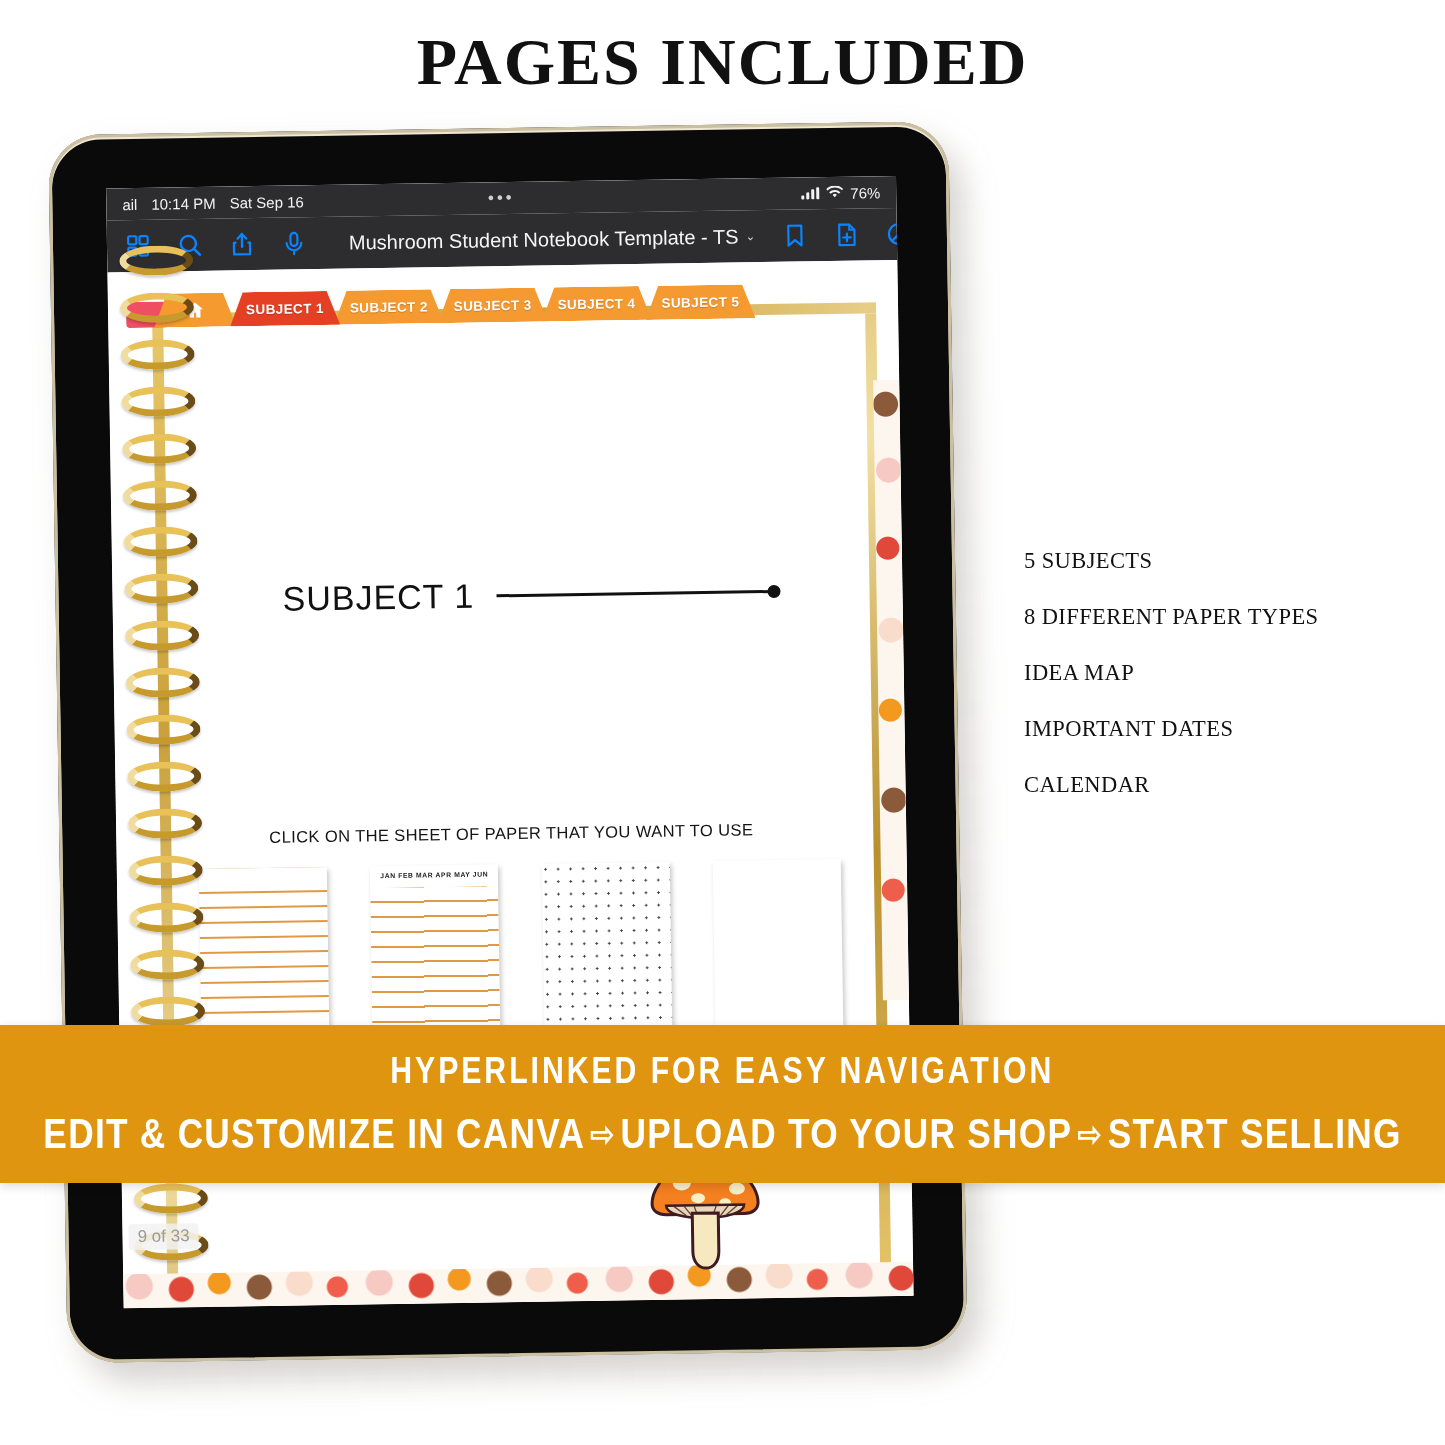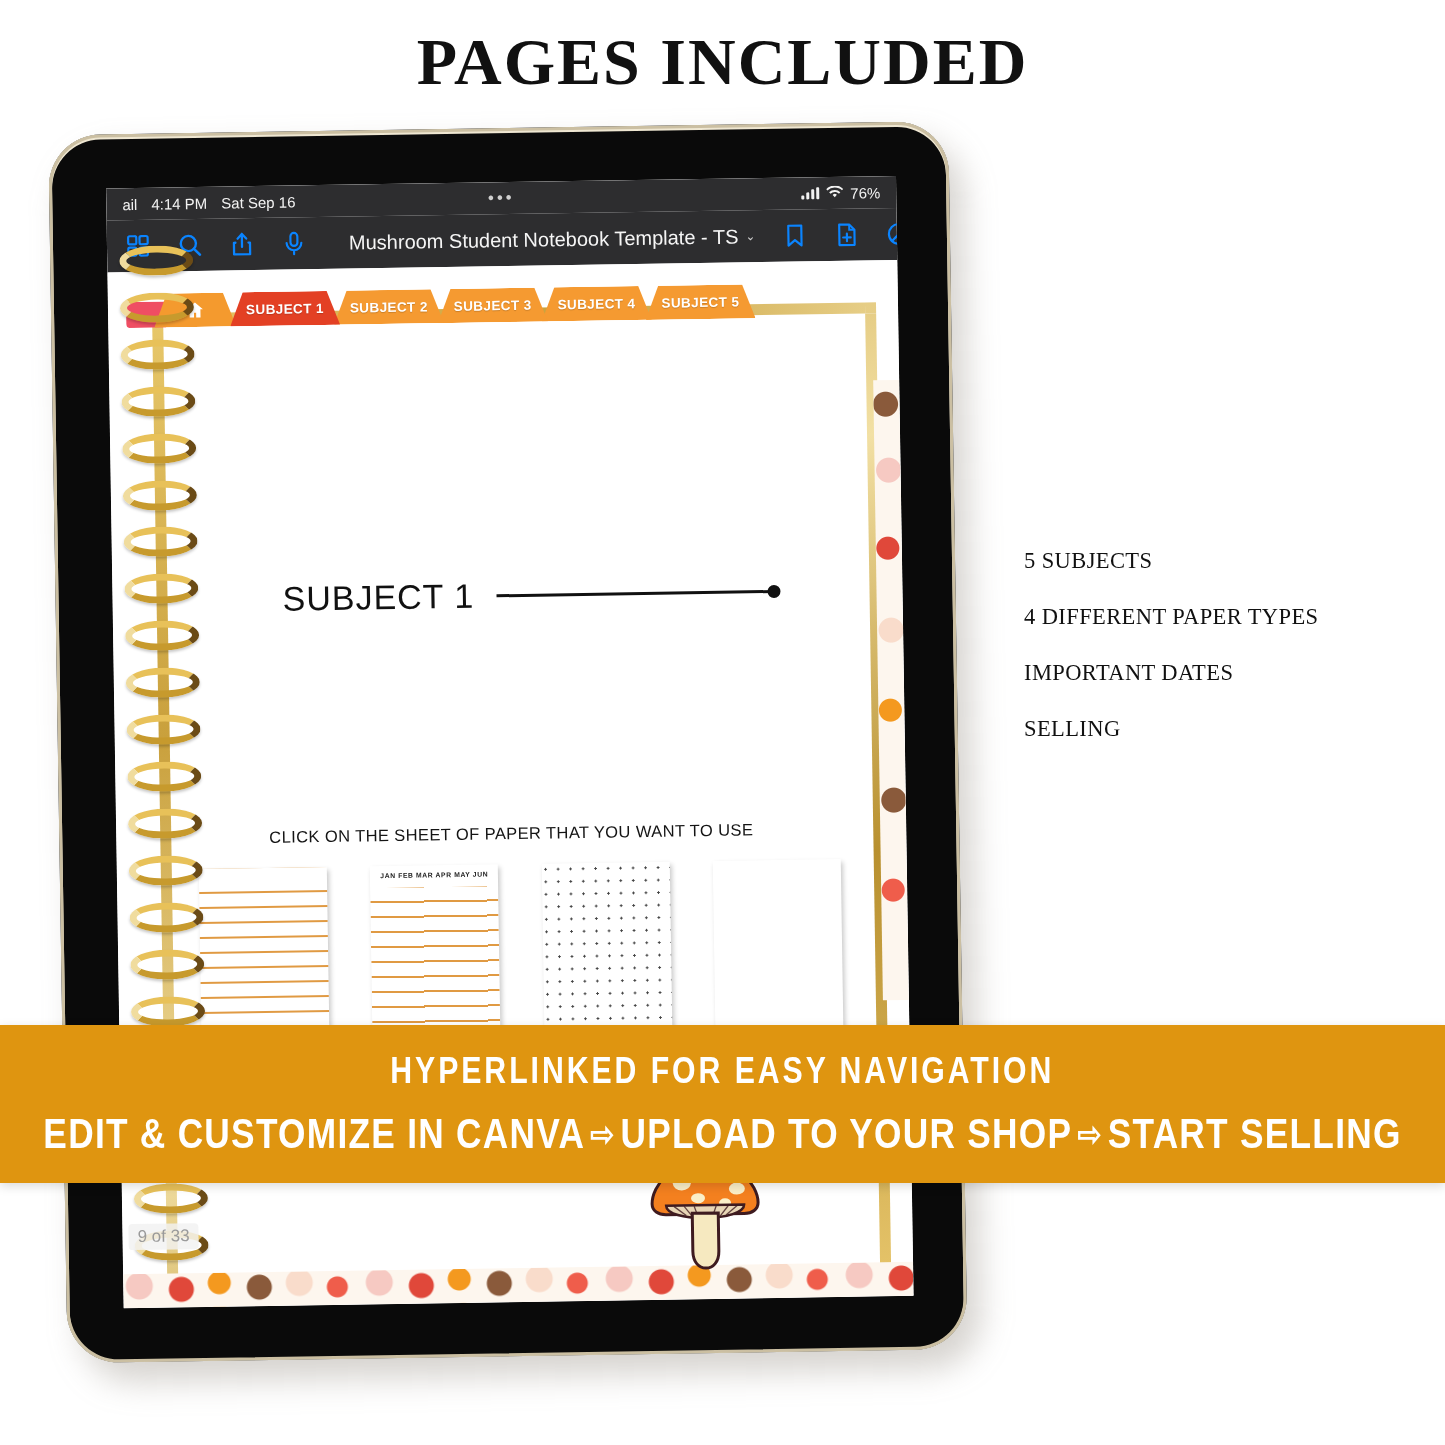--- a/index.html
+++ b/index.html
@@ -230,21 +230,21 @@
 <div id="page-title">PAGES INCLUDED</div>
 
 <div id="ipad-wrap">
   <div id="ipad-shadow"></div>
   <div id="ipad-body">
     <div id="ipad-screen">
 
       <div class="status-bar">
         <div class="status-left">
           <span>ail</span>
-          <span>4:14 PM</span>
+          <span>10:14 PM</span>
           <span>Sat Sep 16</span>
         </div>
         <div class="status-dots">•••</div>
         <div class="status-right">
           <span class="sig-bars">
               <i></i>
               <i></i>
               <i></i>
               <i></i>
             </span>
@@ -406,23 +406,24 @@
           <div class="ring" style="top: 891.273px;"></div>
           <div class="ring" style="top: 938.182px;"></div>
           <div class="ring" style="top: 985.091px;"></div>
         </div>
     </div>
   </div>
 </div>
 
 <ul id="feature-list">
   <li>5 SUBJECTS</li>
-  <li>4 DIFFERENT PAPER TYPES</li>
+  <li>8 DIFFERENT PAPER TYPES</li>
+  <li>IDEA MAP</li>
   <li>IMPORTANT DATES</li>
-  <li>SELLING</li>
+  <li>CALENDAR</li>
 </ul>
 
 <div id="banner">
   <div class="banner-line" id="banner-line-1">HYPERLINKED FOR EASY NAVIGATION</div>
   <div class="banner-line" id="banner-line-2">
     <span>EDIT &amp; CUSTOMIZE IN CANVA</span>
     <span class="arrow-glyph">⇨</span>
     <span>UPLOAD TO YOUR SHOP</span>
     <span class="arrow-glyph">⇨</span>
     <span>START SELLING</span>

